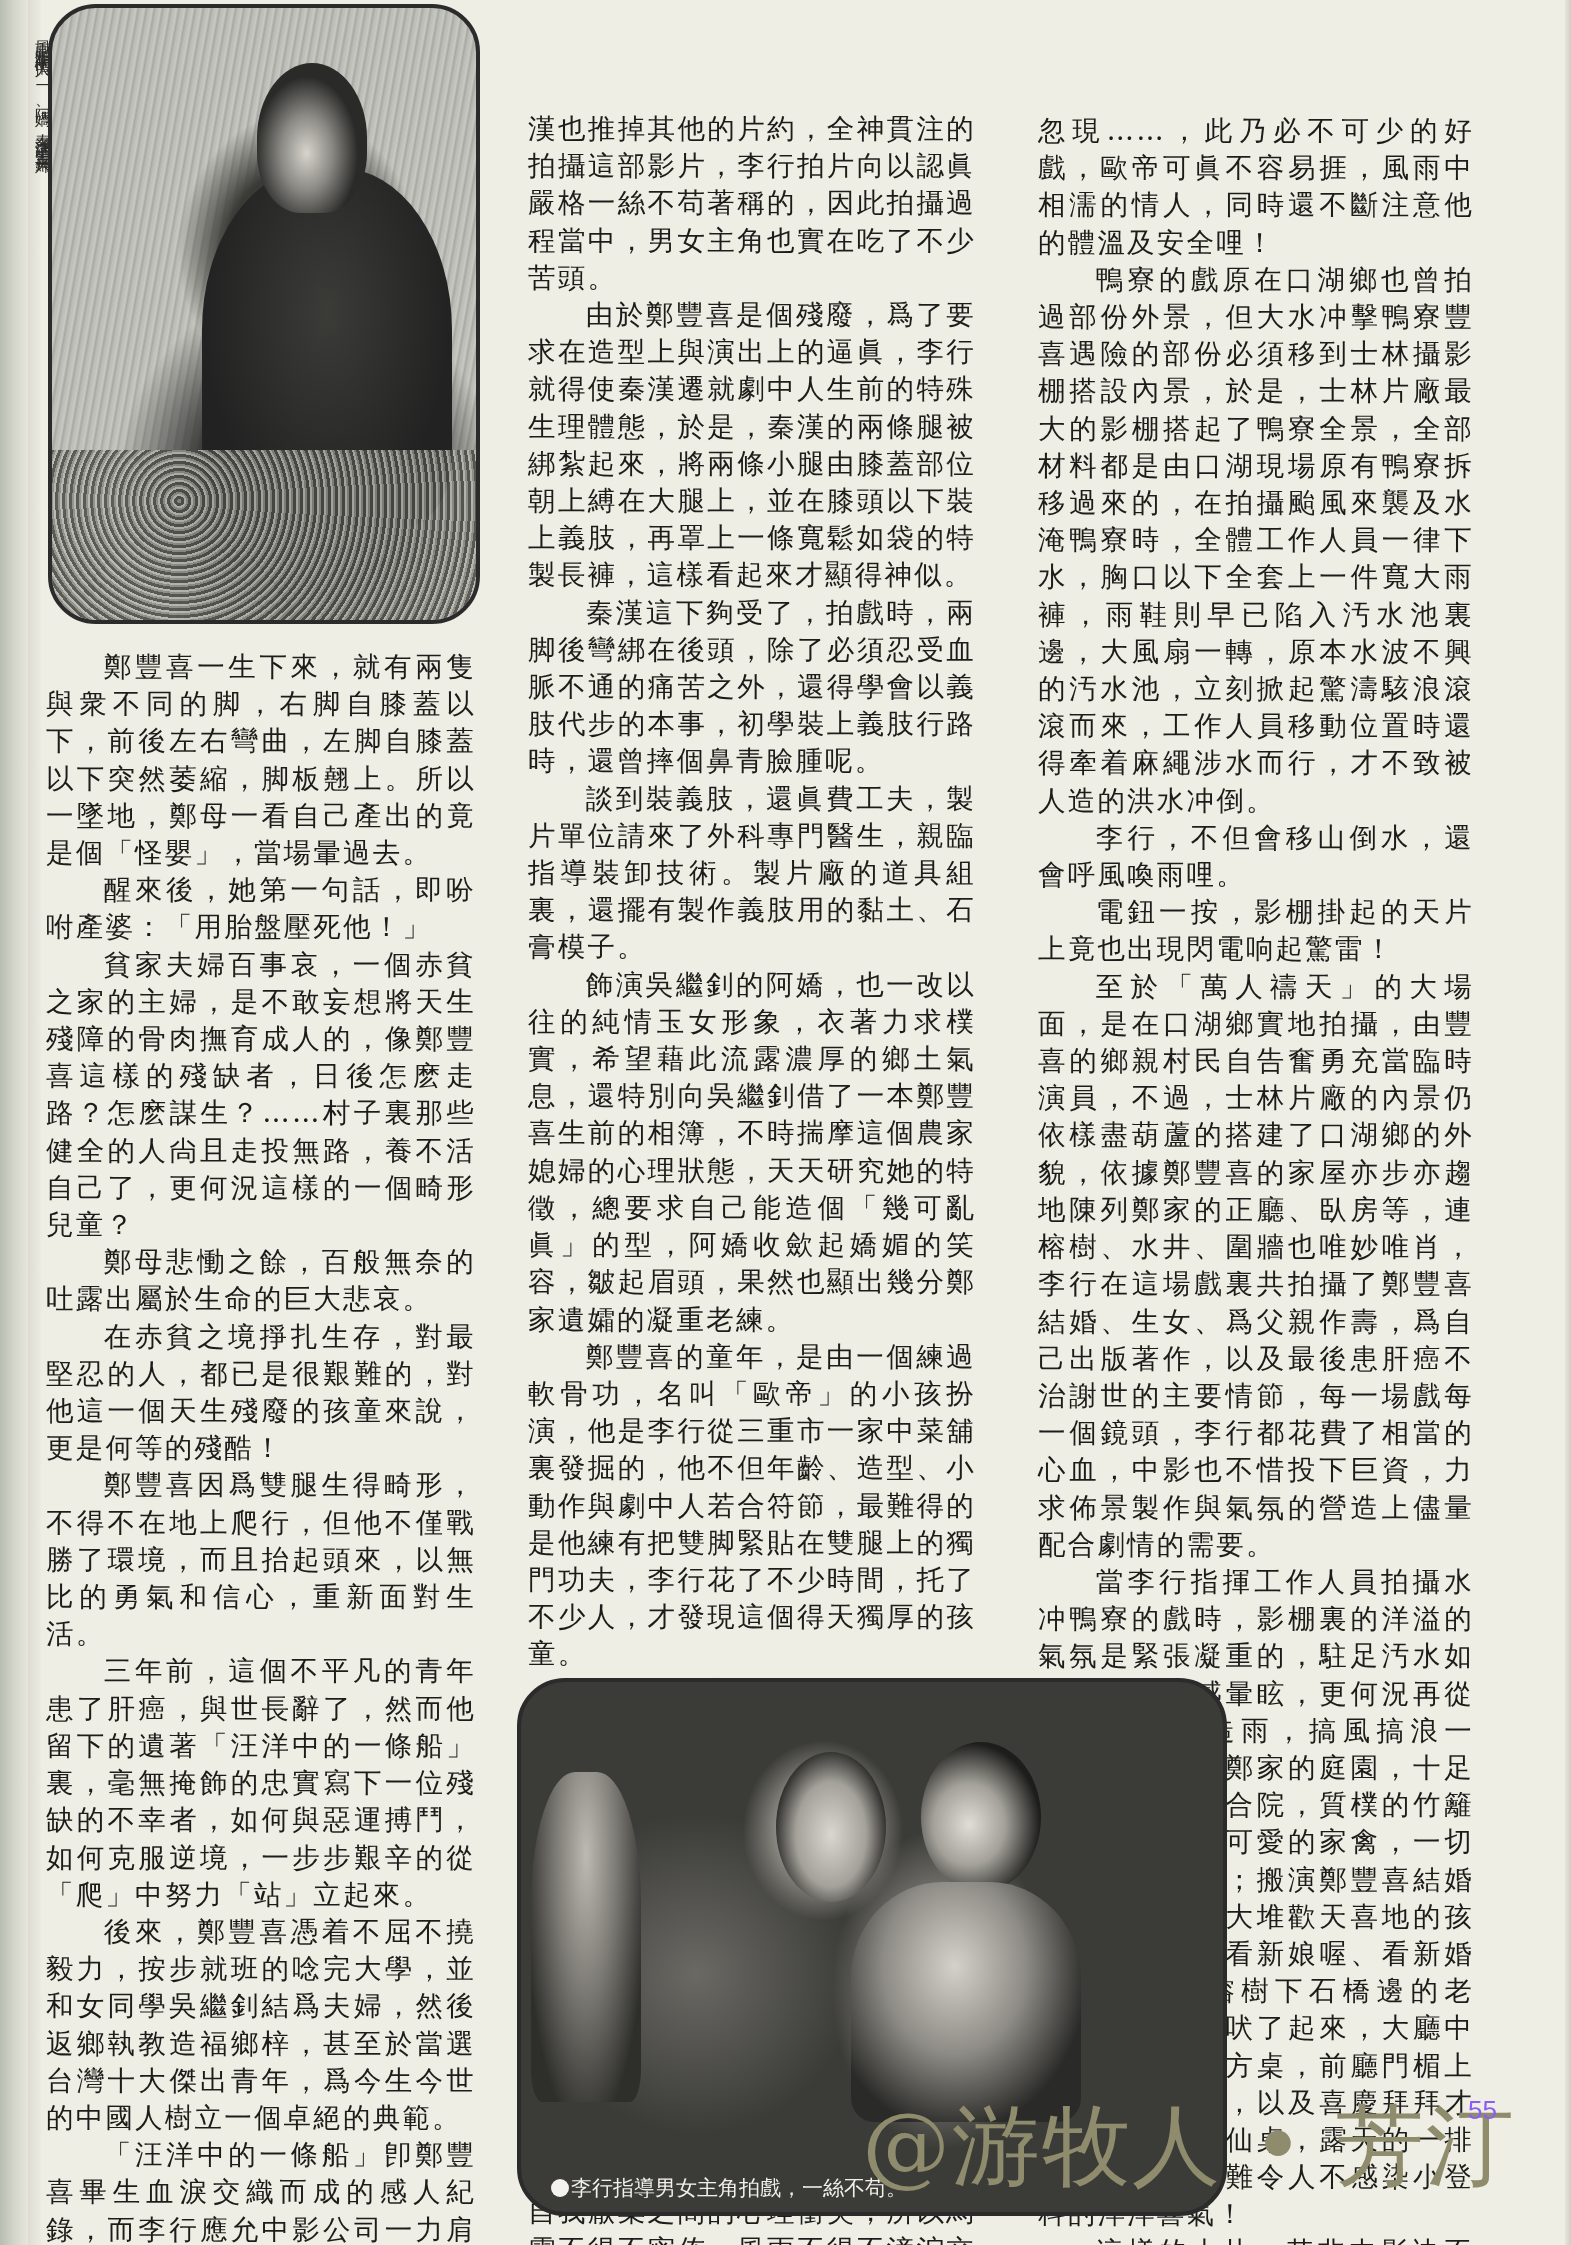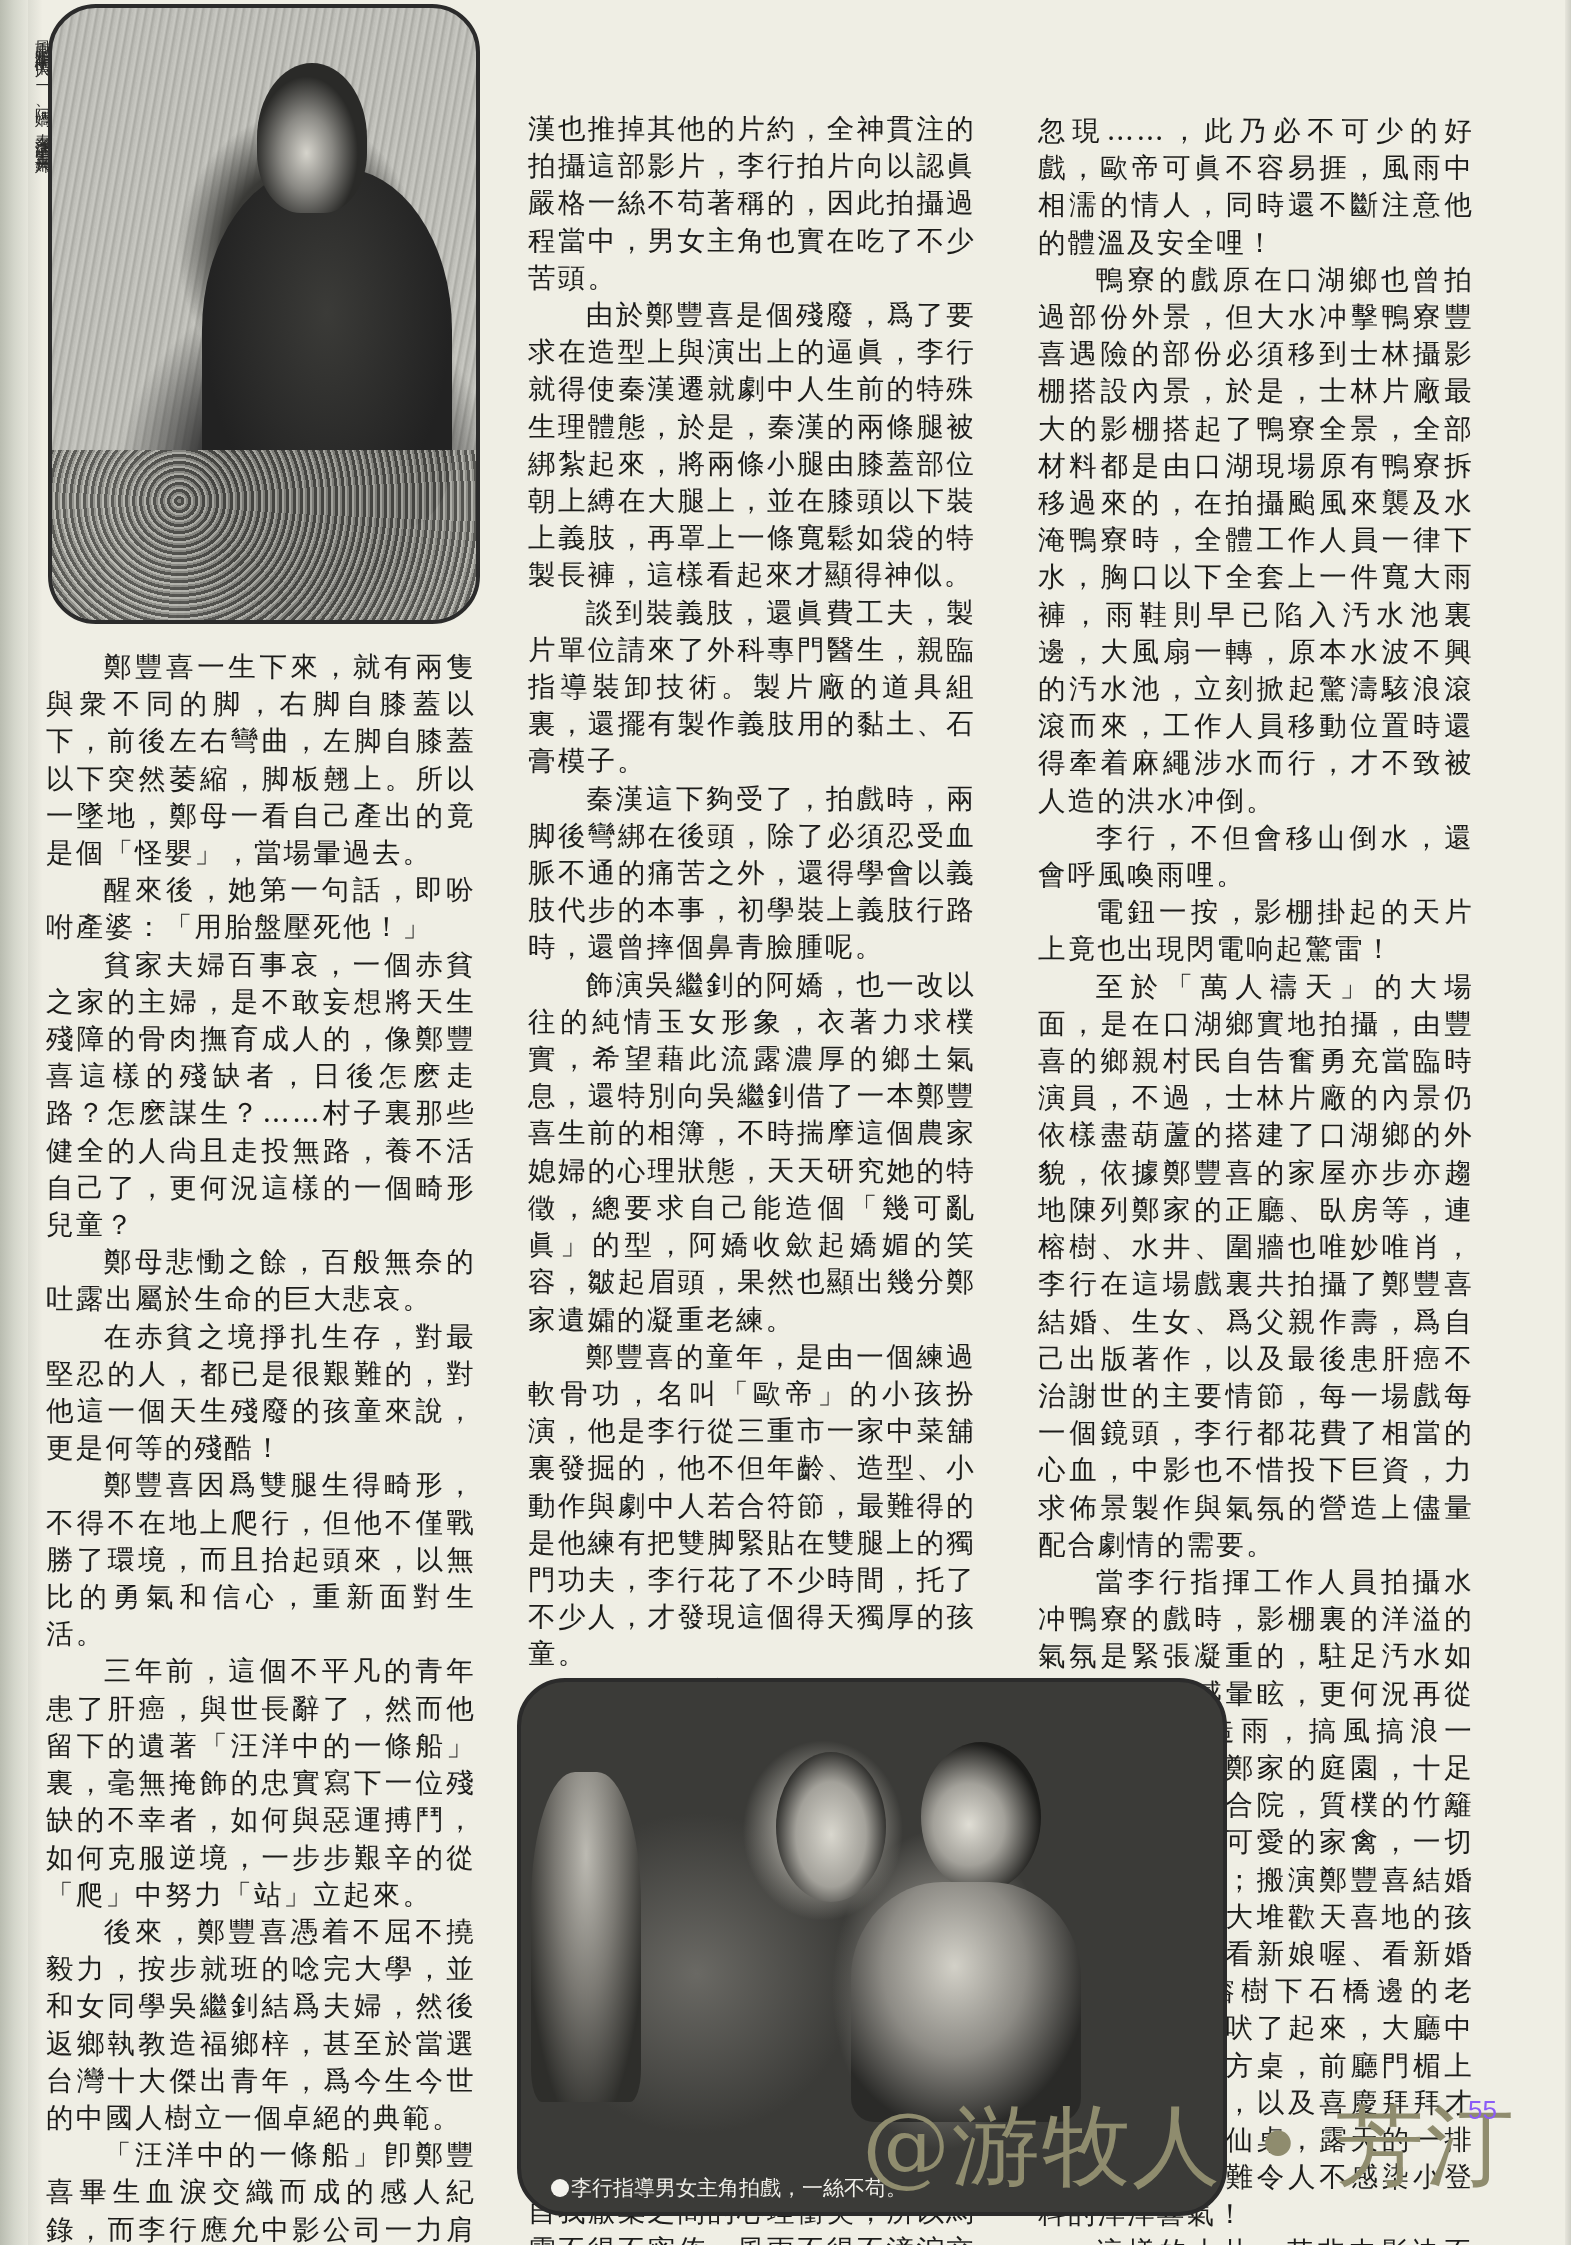--- a/index.html
+++ b/index.html
@@ -129,22 +129,22 @@
     <p>鄭母悲慟之餘，百般無奈的吐露出屬於生命的巨大悲哀。</p>
     <p>在赤貧之境掙扎生存，對最堅忍的人，都已是很艱難的，對他這一個天生殘廢的孩童來說，更是何等的殘酷！</p>
     <p>鄭豐喜因爲雙腿生得畸形，不得不在地上爬行，但他不僅戰勝了環境，而且抬起頭來，以無比的勇氣和信心，重新面對生活。</p>
     <p>三年前，這個不平凡的青年患了肝癌，與世長辭了，然而他留下的遺著「汪洋中的一條船」裏，毫無掩飾的忠實寫下一位殘缺的不幸者，如何與惡運搏鬥，如何克服逆境，一步步艱辛的從「爬」中努力「站」立起來。</p>
     <p>後來，鄭豐喜憑着不屈不撓毅力，按步就班的唸完大學，並和女同學吳繼釗結爲夫婦，然後返鄉執教造福鄉梓，甚至於當選台灣十大傑出青年，爲今生今世的中國人樹立一個卓絕的典範。</p>
     <p>「汪洋中的一條船」卽鄭豐喜畢生血淚交織而成的感人紀錄，而李行應允中影公司一力肩承將鄭豐喜的一生搬上銀幕，則屬電影界劃時代的壯擧。</p>
   </div>
 <div class="col col-mid" id="col-middle">
     <p class="cont">漢也推掉其他的片約，全神貫注的拍攝這部影片，李行拍片向以認眞嚴格一絲不苟著稱的，因此拍攝過程當中，男女主角也實在吃了不少苦頭。</p>
     <p>由於鄭豐喜是個殘廢，爲了要求在造型上與演出上的逼眞，李行就得使秦漢遷就劇中人生前的特殊生理體態，於是，秦漢的兩條腿被綁紮起來，將兩條小腿由膝蓋部位朝上縛在大腿上，並在膝頭以下裝上義肢，再罩上一條寬鬆如袋的特製長褲，這樣看起來才顯得神似。</p>
+    <p>秦漢這下夠受了，拍戲時，兩脚後彎綁在後頭，除了必須忍受血脈不通的痛苦之外，還得學會以義肢代步的本事，初學裝上義肢行路時，還曾摔個鼻青臉腫呢。</p>
     <p>談到裝義肢，還眞費工夫，製片單位請來了外科專門醫生，親臨指導裝卸技術。製片廠的道具組裏，還擺有製作義肢用的黏土、石膏模子。</p>
-    <p>秦漢這下夠受了，拍戲時，兩脚後彎綁在後頭，除了必須忍受血脈不通的痛苦之外，還得學會以義肢代步的本事，初學裝上義肢行路時，還曾摔個鼻青臉腫呢。</p>
     <p>飾演吳繼釗的阿嬌，也一改以往的純情玉女形象，衣著力求樸實，希望藉此流露濃厚的鄉土氣息，還特別向吳繼釗借了一本鄭豐喜生前的相簿，不時揣摩這個農家媳婦的心理狀態，天天研究她的特徵，總要求自己能造個「幾可亂眞」的型，阿嬌收歛起嬌媚的笑容，皺起眉頭，果然也顯出幾分鄭家遺孀的凝重老練。</p>
     <p>鄭豐喜的童年，是由一個練過軟骨功，名叫「歐帝」的小孩扮演，他是李行從三重市一家中菜舖裏發掘的，他不但年齡、造型、小動作與劇中人若合符節，最難得的是他練有把雙脚緊貼在雙腿上的獨門功夫，李行花了不少時間，托了不少人，才發現這個得天獨厚的孩童。</p>
     <p>雖然，歐帝練有軟骨功，但把兩隻小腿緊縛在大腿，並以雙膝着地行走，連續好幾場戲拍下來，也同樣吃不消的。</p>
     <p>尤其鄭豐喜幼時曾在鴨寮養鴨，其中鴨寮遇颱風吹襲慘遭水淹的驚險過程，又是狂風，又是暴雨，歐帝小弟弟，兩隻小腿翻綁起來以膝蓋着地爬行，已經夠勞累了，還要忍受低溫寒水的浸泡，捱在士林影棚的人工汚水池子裏，自然是最吃力的。</p>
     <p>這場戲要表現鄭豐喜「大難不死」的驚險遭遇，以及求生意志與自我厭棄之間的心理衝突，所以烏雲不得不密佈，風雨不得不滂沱交作，而歐帝的小手攀扯住傾斜下垂的松枝，掙扎於風雨吹垮的鴨寮，與水中匐伏的蘆草當中，流散的鴨群忽隱</p>
   </div>
 <div class="col col-right" id="col-right">
     <p class="cont">忽現……，此乃必不可少的好戲，歐帝可眞不容易捱，風雨中相濡的情人，同時還不斷注意他的體溫及安全哩！</p>
     <p>鴨寮的戲原在口湖鄉也曾拍過部份外景，但大水冲擊鴨寮豐喜遇險的部份必須移到士林攝影棚搭設內景，於是，士林片廠最大的影棚搭起了鴨寮全景，全部材料都是由口湖現場原有鴨寮拆移過來的，在拍攝颱風來襲及水淹鴨寮時，全體工作人員一律下水，胸口以下全套上一件寬大雨褲，雨鞋則早已陷入汚水池裏邊，大風扇一轉，原本水波不興的汚水池，立刻掀起驚濤駭浪滾滾而來，工作人員移動位置時還得牽着麻繩涉水而行，才不致被人造的洪水冲倒。</p>
     <p>李行，不但會移山倒水，還會呼風喚雨哩。</p>

